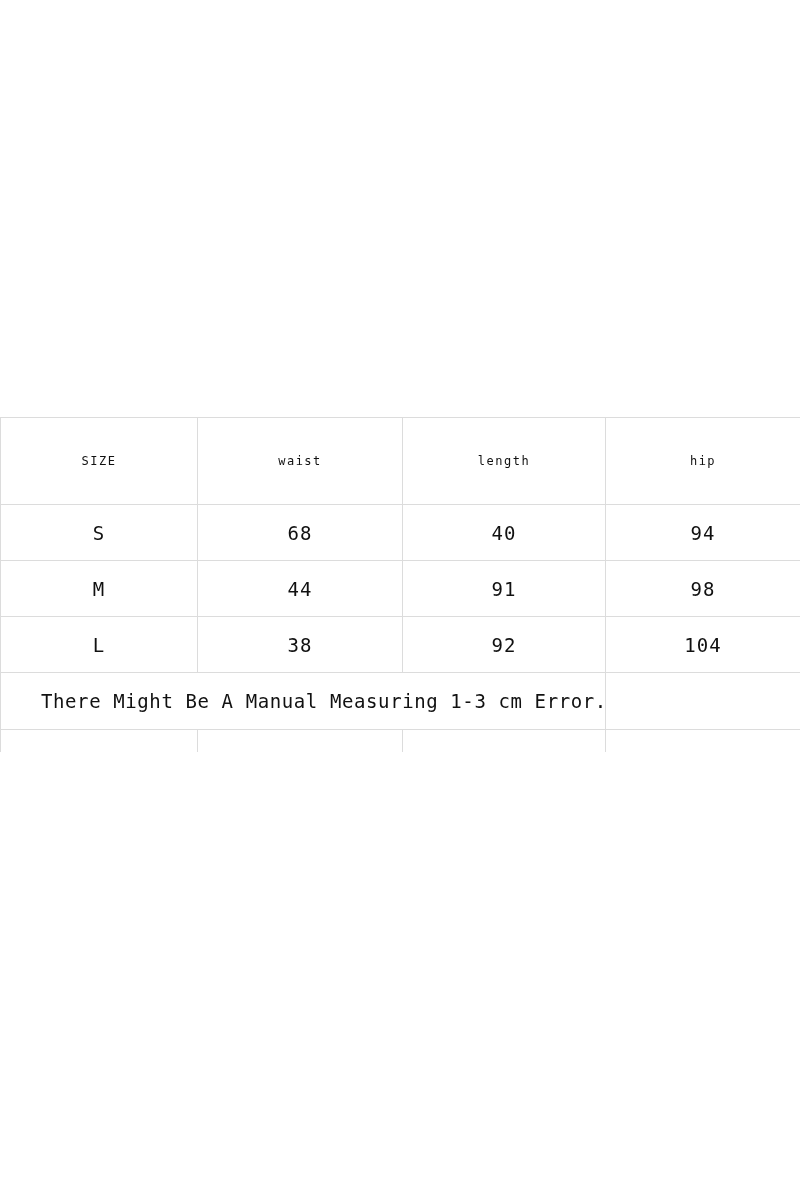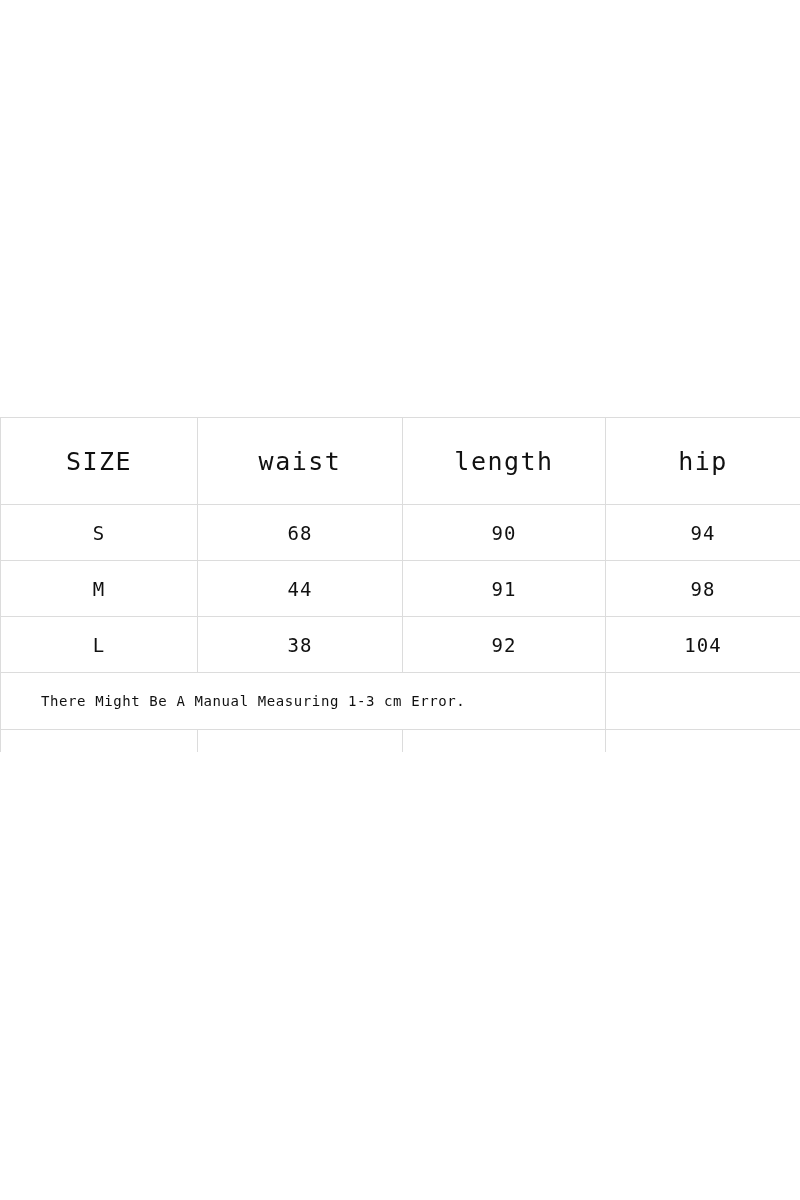--- a/index.html
+++ b/index.html
@@ -40,33 +40,33 @@
     border-left-color: #dcdcdc;
     border-right-color: #dcdcdc;
     text-align: center;
     font-weight: normal;
     color: #111111;
     padding: 0;
   }
 
   tr.header-row td {
     height: 86px;
-    font-size: 25px;
+    font-size: 12px;
     letter-spacing: 1.5px;
   }
 
   tr.data-row td {
     height: 55px;
     font-size: 19px;
     letter-spacing: 1px;
   }
 
   tr.note-row td.note-cell {
     height: 56px;
-    font-size: 14px;
+    font-size: 19px;
     text-align: left;
     padding-left: 40px;
     letter-spacing: 0.6px;
     white-space: nowrap;
   }
 
   tr.note-row td.note-blank {
     height: 56px;
   }
 
@@ -90,21 +90,21 @@
       <tr class="header-row">
         <td>SIZE</td>
         <td>waist</td>
         <td>length</td>
         <td>hip</td>
       </tr>
 
       <tr class="data-row">
         <td>S</td>
         <td>68</td>
-        <td>90</td>
+        <td>40</td>
         <td>94</td>
       </tr>
 
       <tr class="data-row">
         <td>M</td>
         <td>44</td>
         <td>91</td>
         <td>98</td>
       </tr>
 

